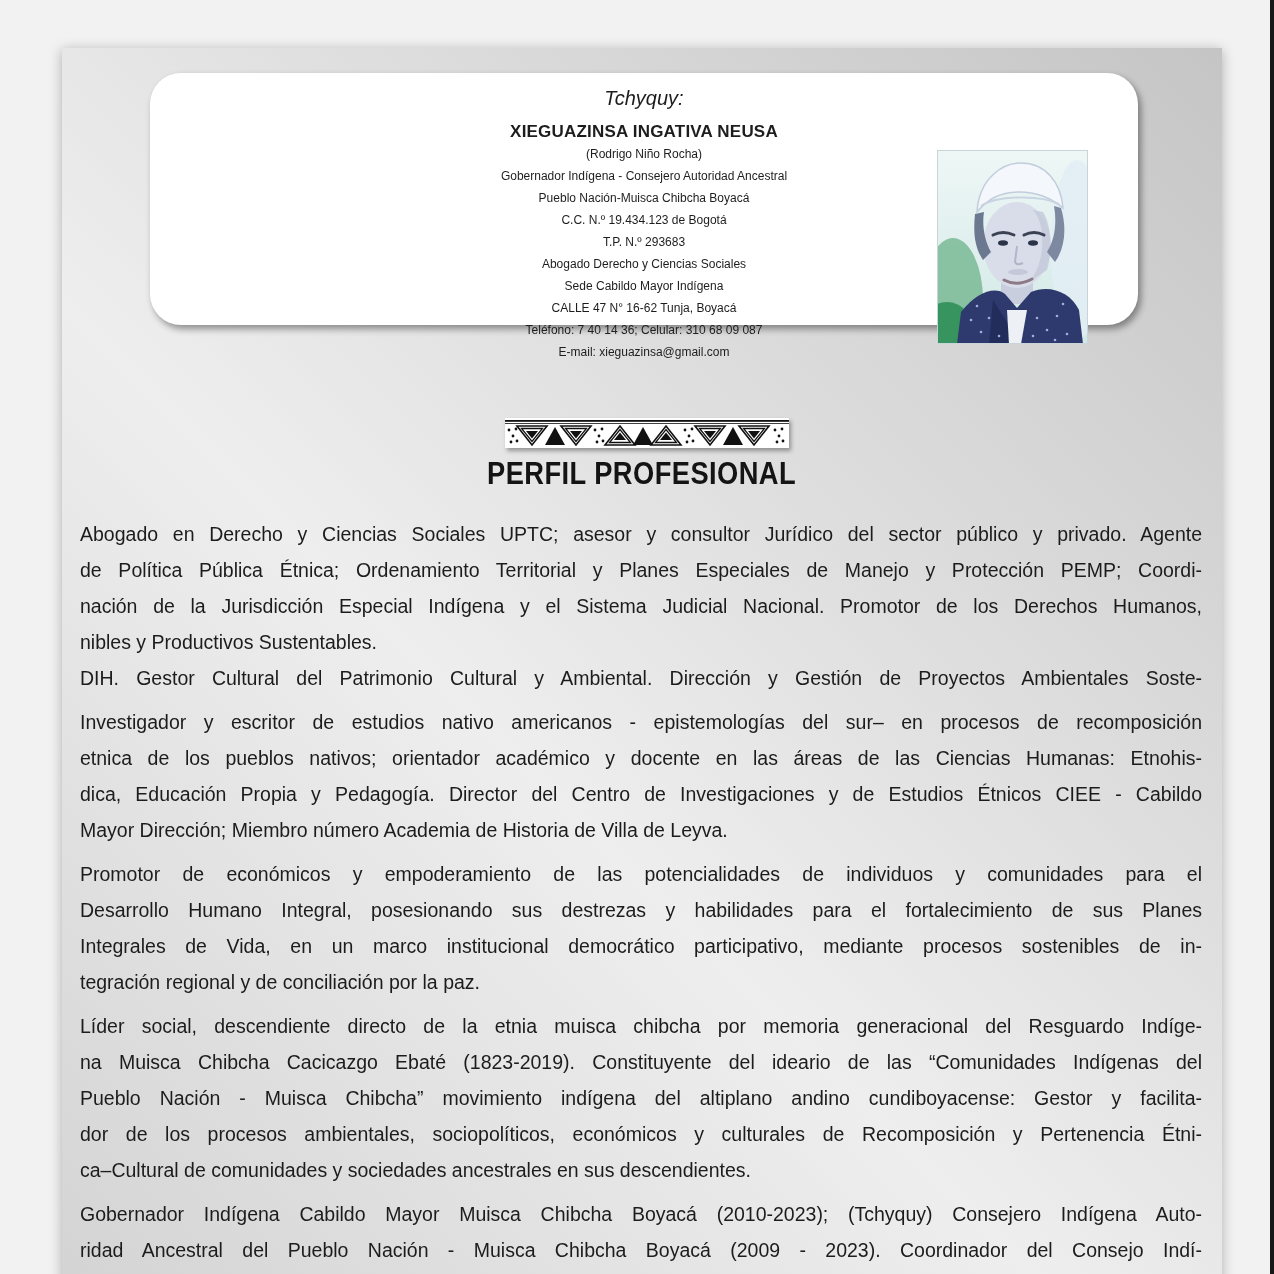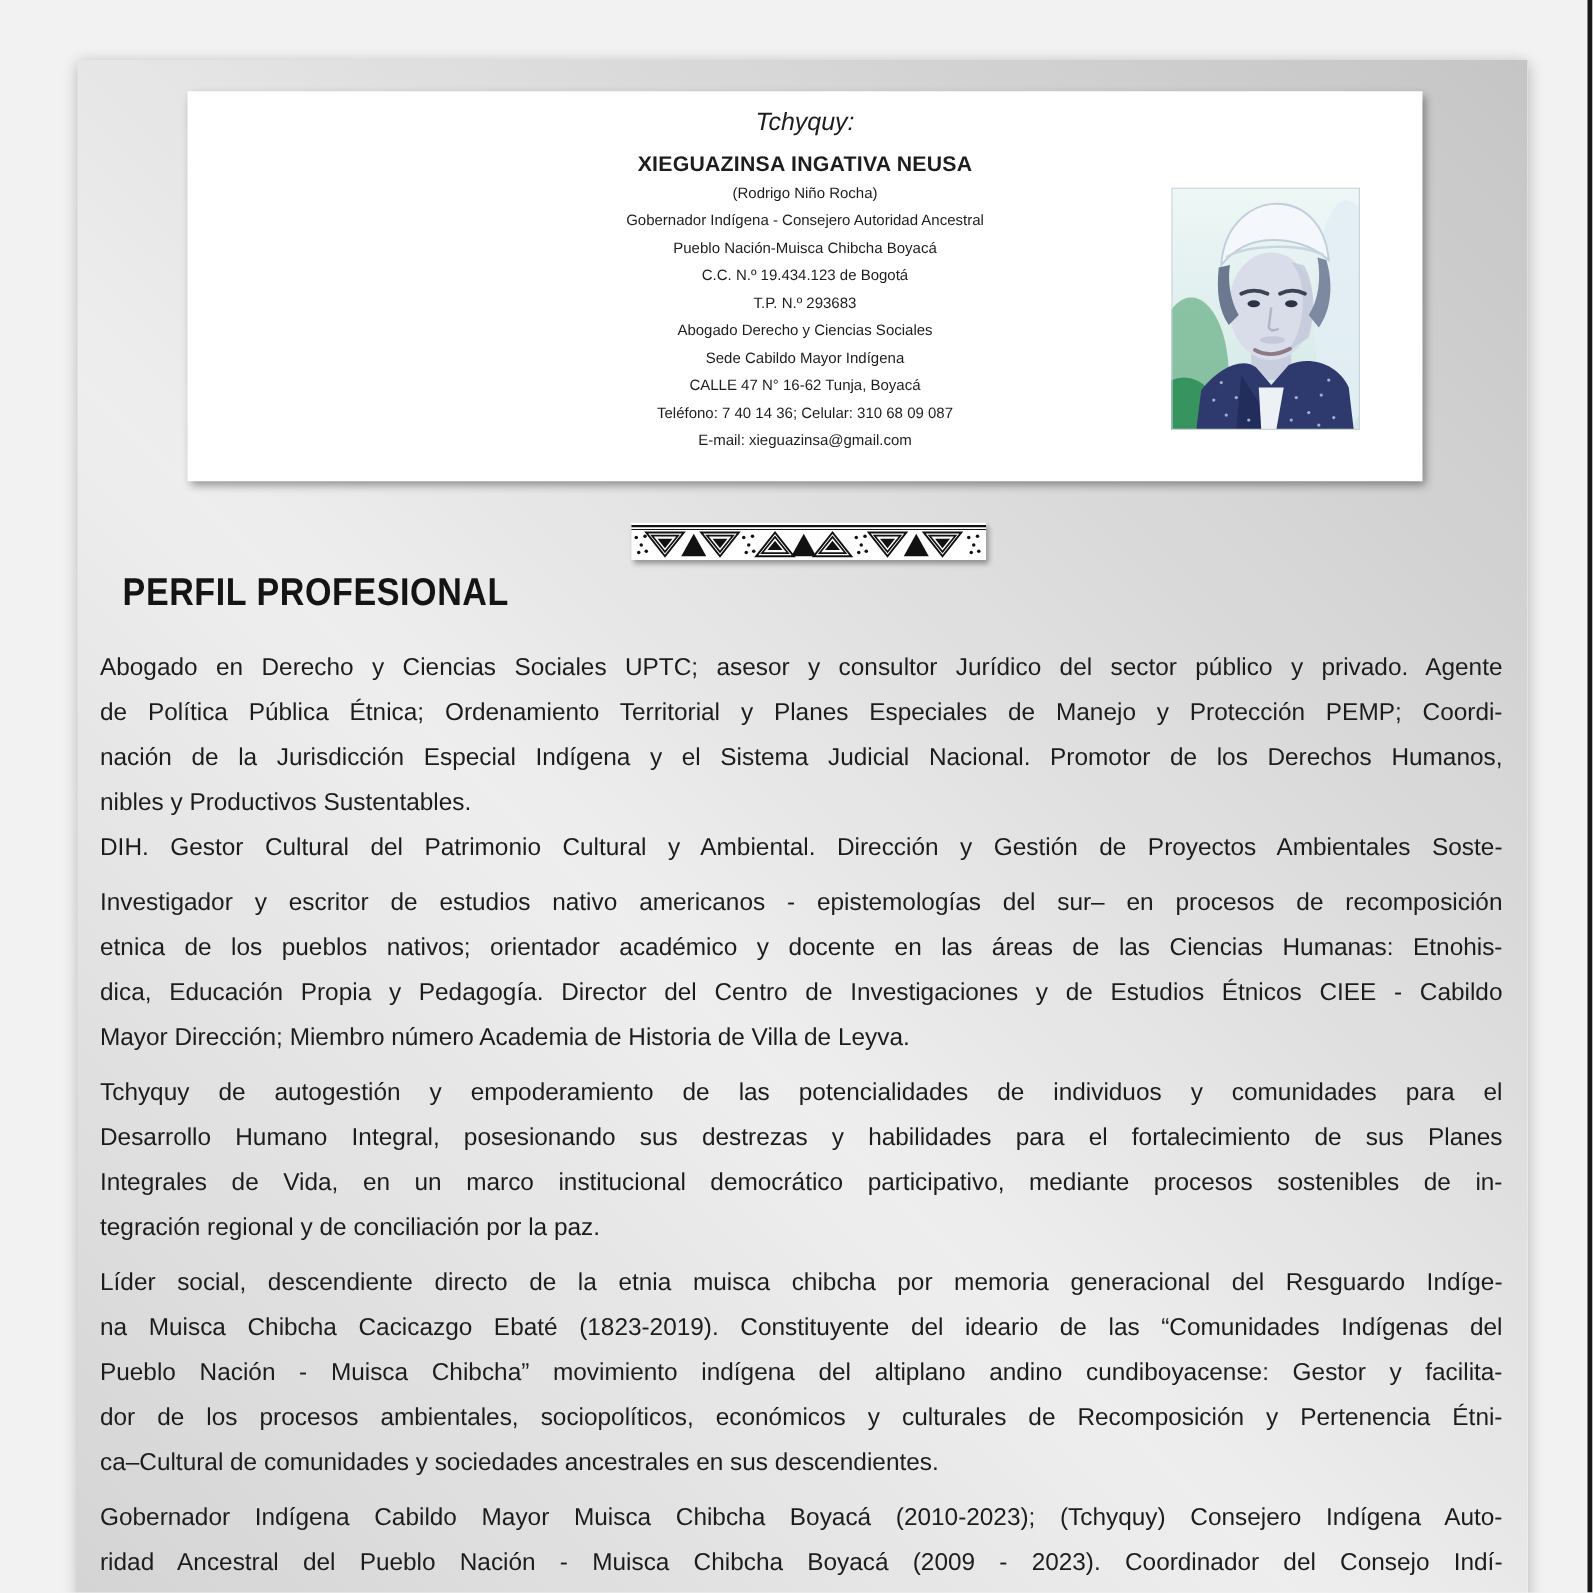--- a/index.html
+++ b/index.html
@@ -11,25 +11,26 @@
     font-family: "Liberation Sans", sans-serif;
   }
   .page {
     position: absolute; left: 62px; top: 48px;
     width: 1160px; height: 1560px;
     background: linear-gradient(45deg, #cbcbcb 0%, #eeeeee 48%, #c5c5c5 100%);
     box-shadow: 0 2px 12px rgba(0,0,0,0.28);
   }
   .card {
     position: absolute; left: 88px; top: 25px;
-    width: 988px; height: 312px;
+    width: 988px; height: 252px;
     background: #ffffff;
     box-shadow: 3px 4px 7px rgba(0,0,0,0.4);
     text-align: center;
     color: #1d1d1d;
+    border-radius: 31px;
   }
   .salutation {
     margin-top: 14px;
     font-style: italic;
     font-size: 20px; line-height: 22px;
   }
   .cname {
     margin-top: 12px;
     font-weight: bold;
     font-size: 17px; line-height: 22px;
@@ -39,23 +40,23 @@
   .photo {
     position: absolute; left: 787px; top: 77px;
     width: 151px; height: 194px;
   }
   .band {
     position: absolute; left: 443px; top: 370px;
     width: 284px; height: 30px;
     filter: drop-shadow(2px 3px 2px rgba(0,0,0,0.35));
   }
   .title {
-    position: absolute; left: 15px; top: 406px;
+    position: absolute; left: 0; top: 406px;
     width: 100%; margin: 0;
-    text-align: left;
+    text-align: center;
     line-height: 38px;
   }
   .title span {
     display: inline-block;
     font-size: 31px; font-weight: bold;
     color: #141414;
     transform: scaleX(0.88);
     letter-spacing: 0.5px;
     white-space: nowrap;
   }
@@ -192,21 +193,21 @@
       <div class="pline last">nibles y Productivos Sustentables.</div>
       <div class="pline">DIH. Gestor Cultural del Patrimonio Cultural y Ambiental. Dirección y Gestión de Proyectos Ambientales Soste-</div>
     </div>
     <div class="para">
       <div class="pline">Investigador y escritor de estudios nativo americanos - epistemologías del sur– en procesos de recomposición</div>
       <div class="pline">etnica de los pueblos nativos; orientador académico y docente en las áreas de las Ciencias Humanas: Etnohis-</div>
       <div class="pline">dica, Educación Propia y Pedagogía. Director del Centro de Investigaciones y de Estudios Étnicos CIEE - Cabildo</div>
       <div class="pline last">Mayor Dirección; Miembro número Academia de Historia de Villa de Leyva.</div>
     </div>
     <div class="para">
-      <div class="pline">Tchyquy de autogestión y empoderamiento de las potencialidades de individuos y comunidades para el</div>
+      <div class="pline">Promotor de económicos y empoderamiento de las potencialidades de individuos y comunidades para el</div>
       <div class="pline">Desarrollo Humano Integral, posesionando sus destrezas y habilidades para el fortalecimiento de sus Planes</div>
       <div class="pline">Integrales de Vida, en un marco institucional democrático participativo, mediante procesos sostenibles de in-</div>
       <div class="pline last">tegración regional y de conciliación por la paz.</div>
     </div>
     <div class="para">
       <div class="pline">Líder social, descendiente directo de la etnia muisca chibcha por memoria generacional del Resguardo Indíge-</div>
       <div class="pline">na Muisca Chibcha Cacicazgo Ebaté (1823-2019). Constituyente del ideario de las “Comunidades Indígenas del</div>
       <div class="pline">Pueblo Nación - Muisca Chibcha” movimiento indígena del altiplano andino cundiboyacense: Gestor y facilita-</div>
       <div class="pline">dor de los procesos ambientales, sociopolíticos, económicos y culturales de Recomposición y Pertenencia Étni-</div>
       <div class="pline last">ca–Cultural de comunidades y sociedades ancestrales en sus descendientes.</div>

